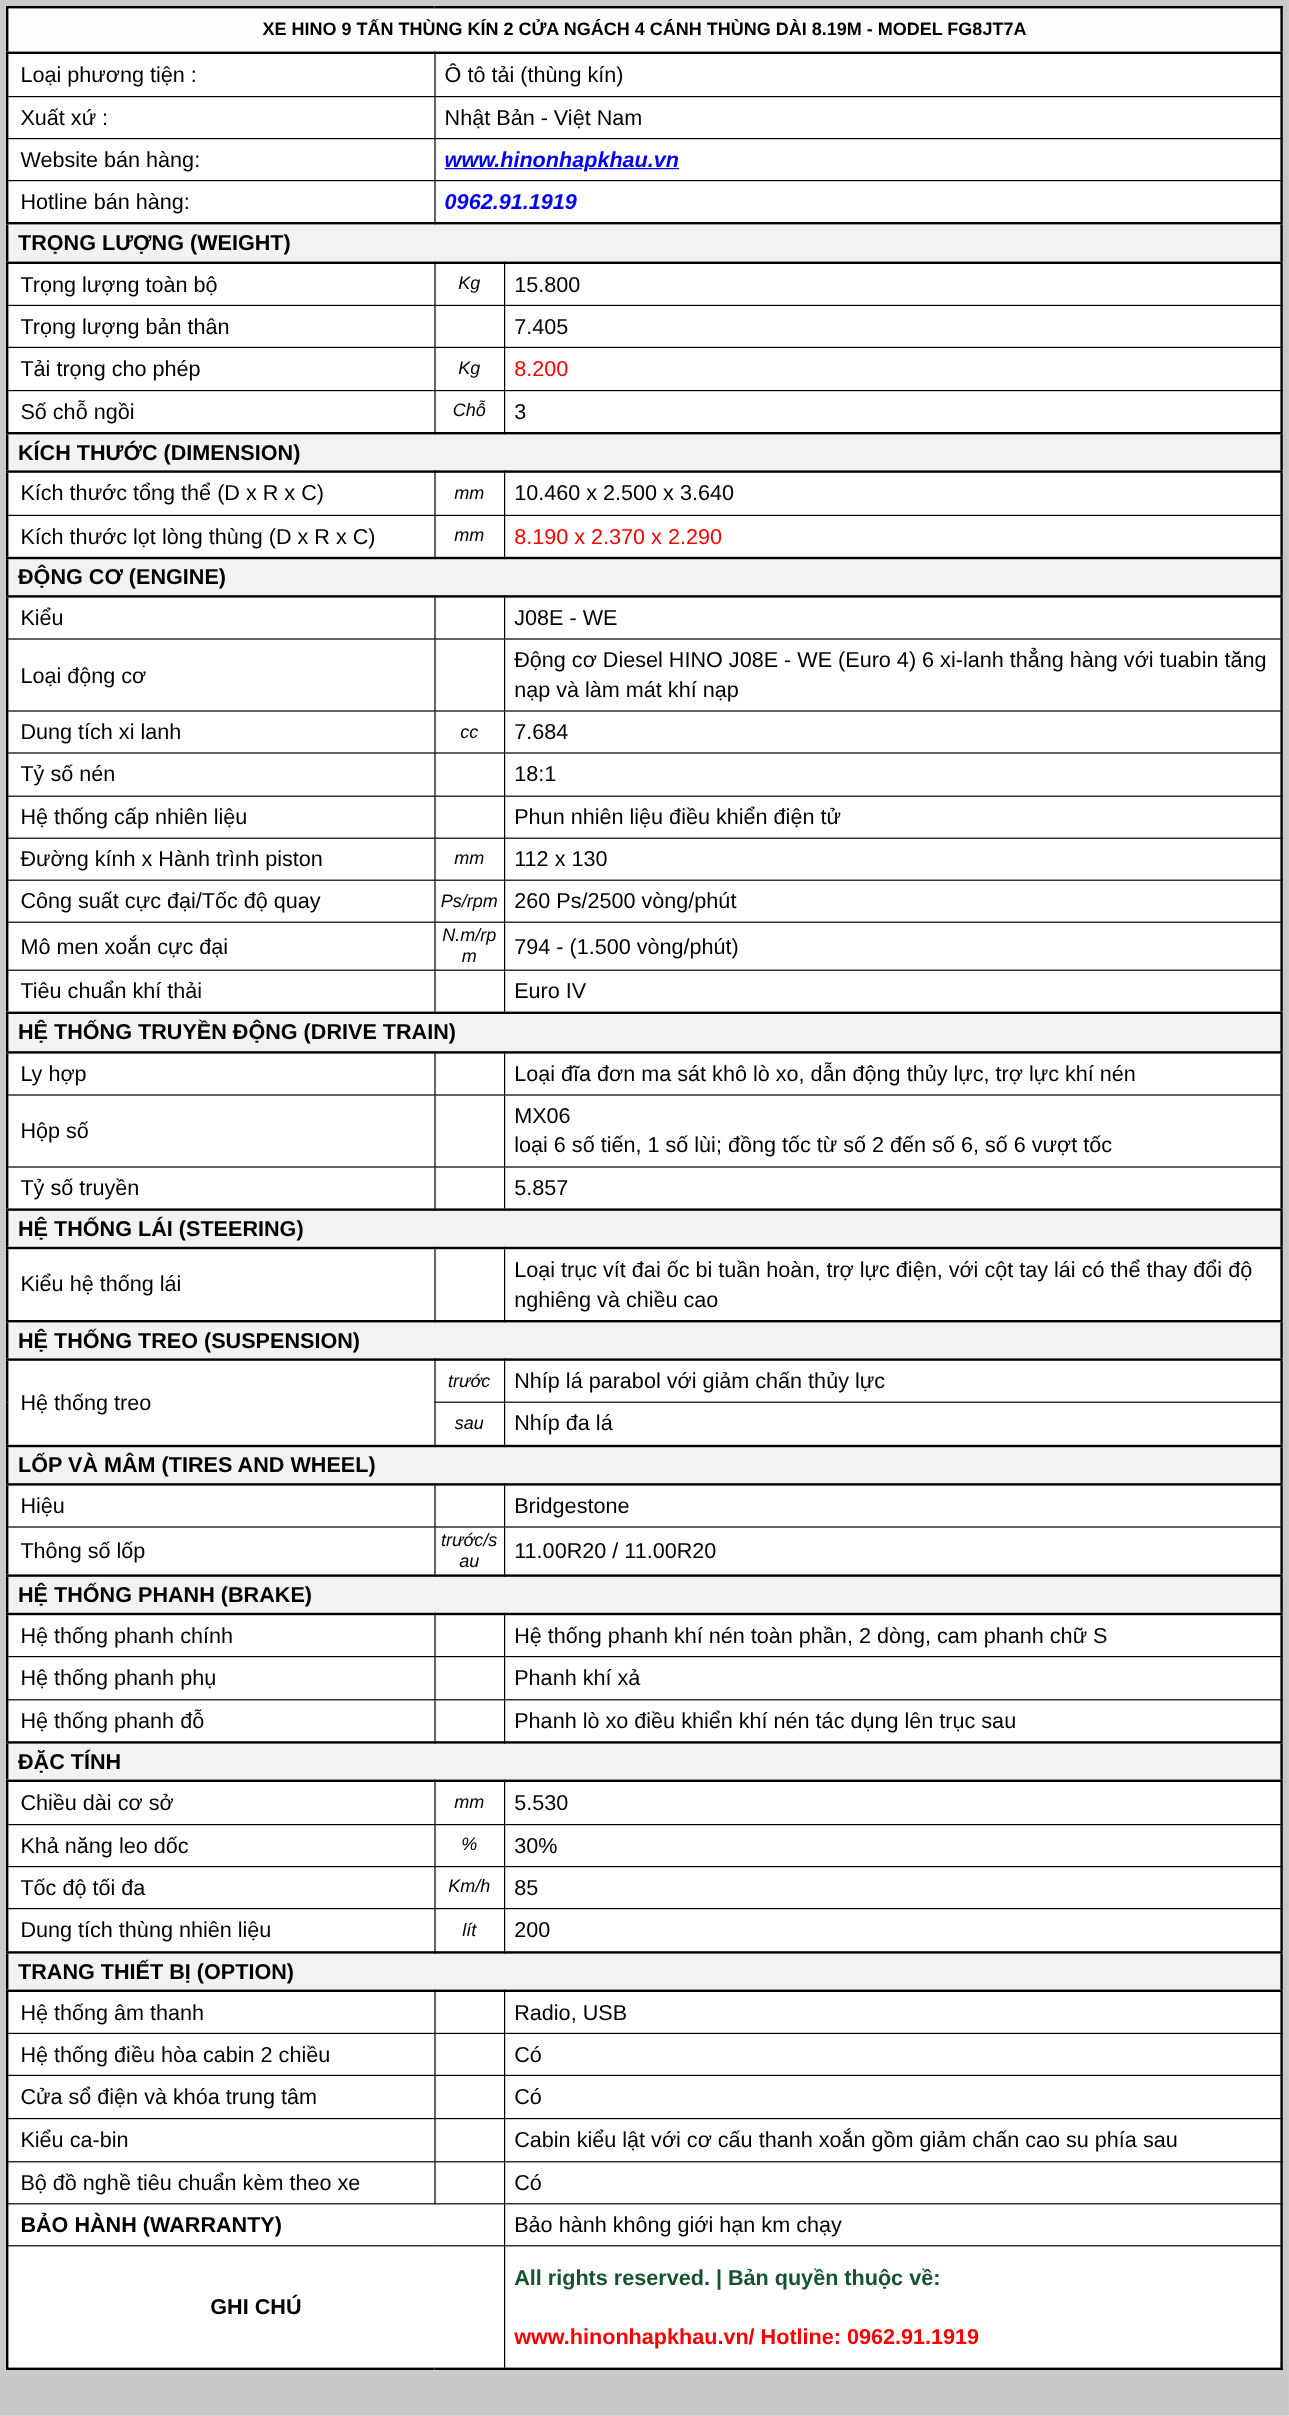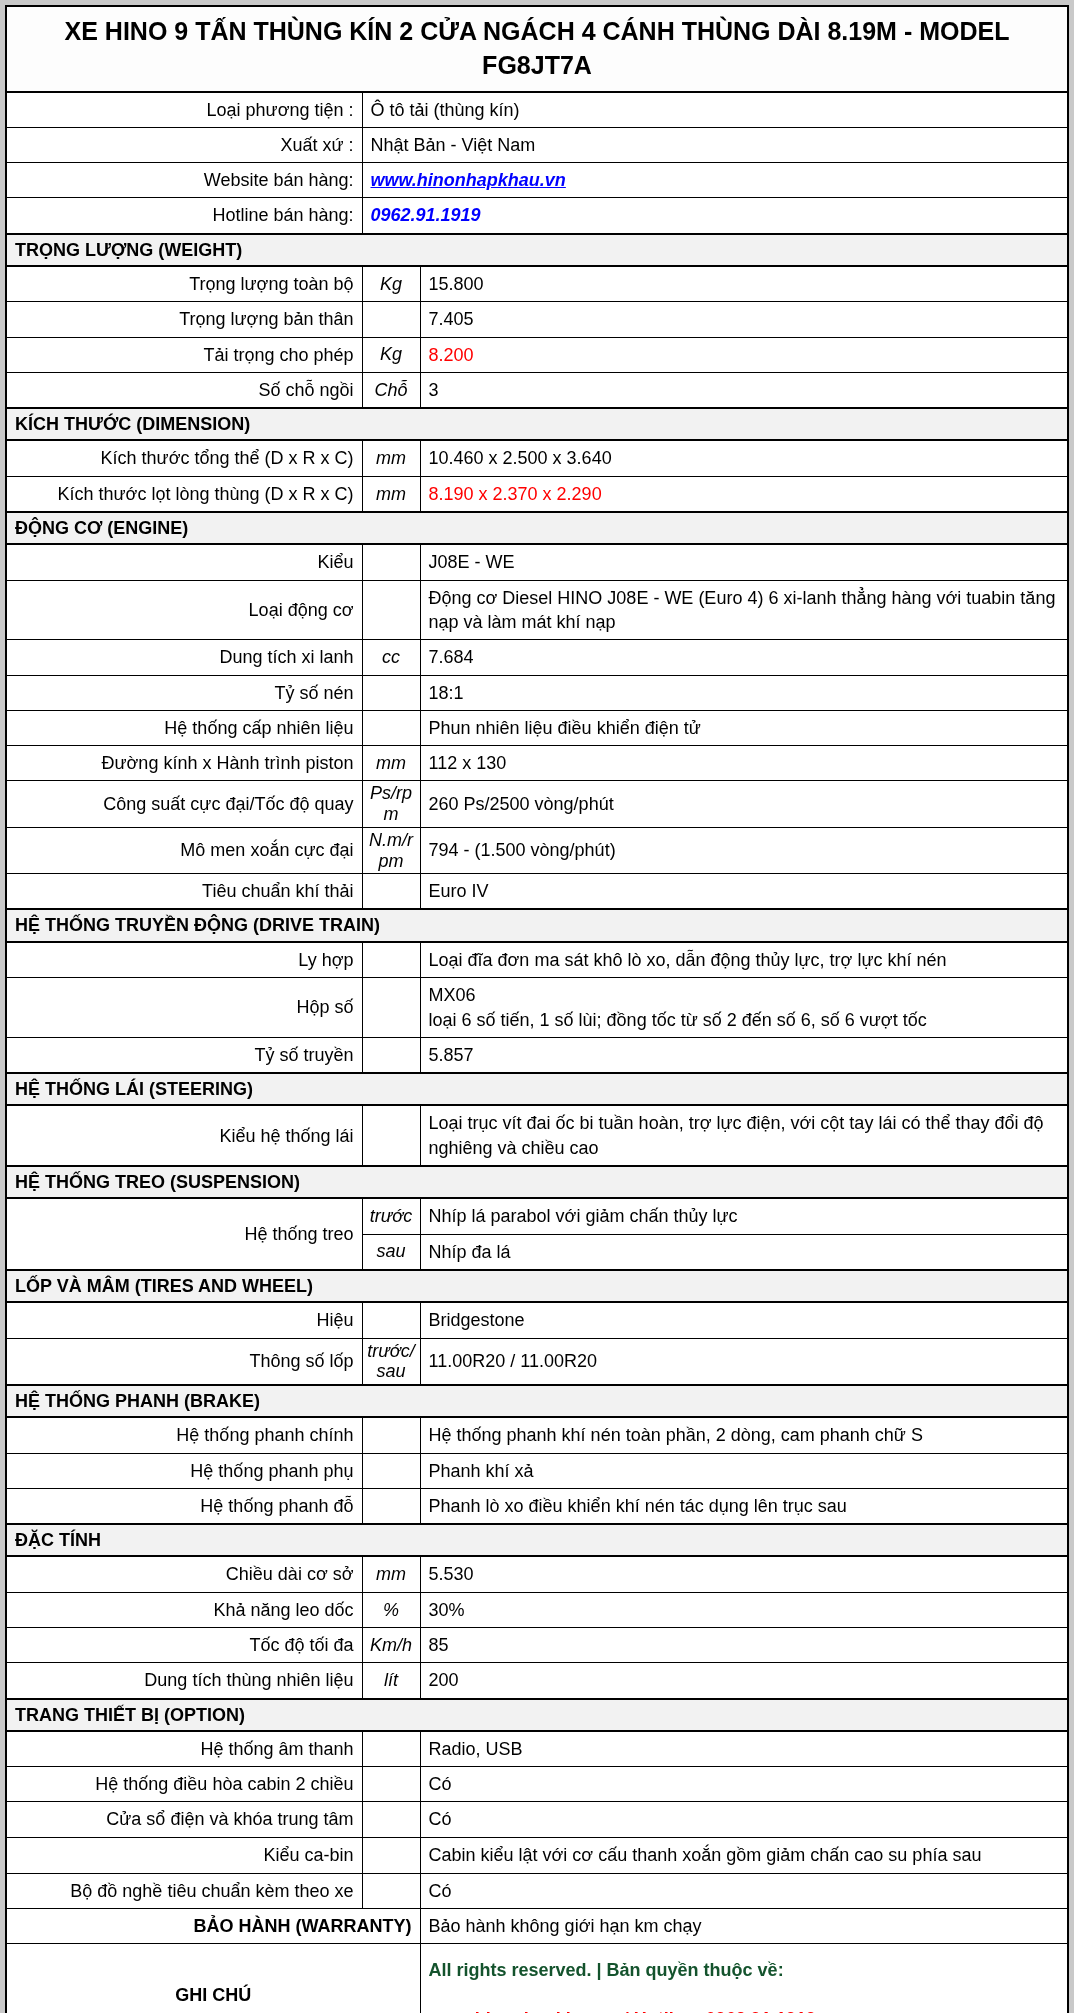--- a/index.html
+++ b/index.html
@@ -22,39 +22,39 @@
   col.c2 { width: 58px; }
   col.c3 { width: auto; }
   td {
     border: 1px solid #000;
     font-size: 18px;
     line-height: 1.35;
     padding: 5px 8px;
     vertical-align: middle;
   }
   .title-cell {
-    font-size: 25px;
+    font-size: 15px;
     font-weight: bold;
     text-align: center;
     padding: 8px 7px;
     border-bottom: 2px solid #000;
     background: #fdfdfd;
   }
   .section-cell {
     background: #f2f2f2;
     font-weight: bold;
     padding: 3px 8px;
     border-top: 2px solid #000;
     border-bottom: 2px solid #000;
   }
-  .label-cell { text-align: right; padding-left: 10px; }
+  .label-cell { text-align: left; padding-left: 10px; }
   .unit-cell {
     text-align: center;
     font-style: italic;
-    font-size: 18px;
+    font-size: 15px;
     line-height: 1.15;
     padding: 2px 3px;
     overflow-wrap: anywhere;
     word-break: break-word;
   }
   .value-cell { text-align: left; white-space: pre-line; }
   .red { color: #ff0000; }
   a.site-link {
     color: #0000ff;
     font-weight: bold;

